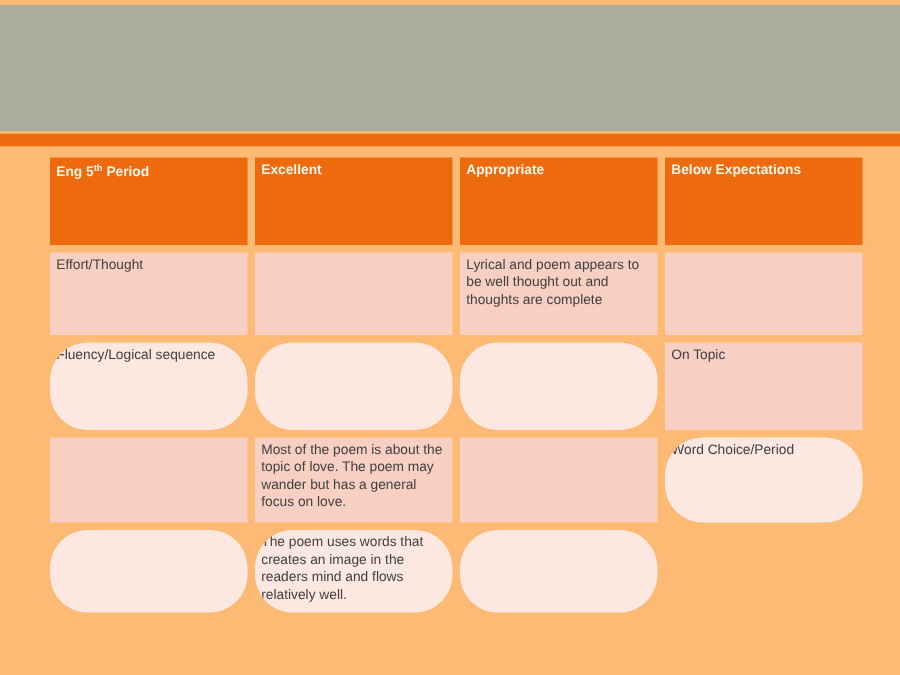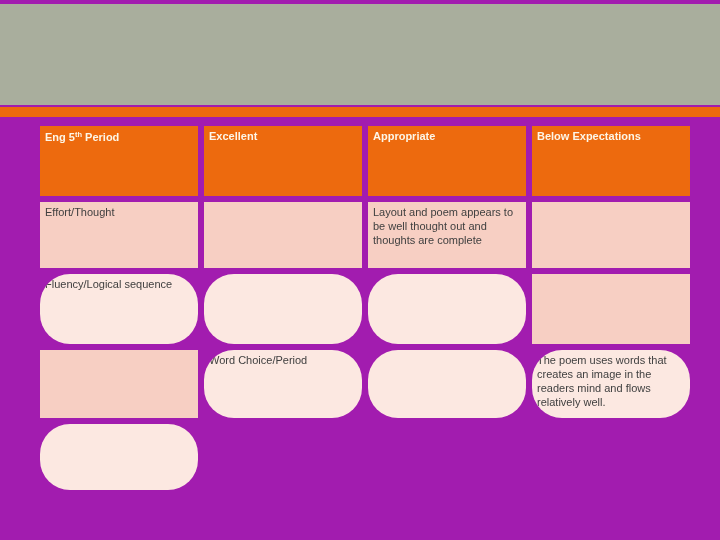--- a/index.html
+++ b/index.html
@@ -1,20 +1,20 @@
 <!DOCTYPE html>
 <html style="--band: #a9ae9d; --accent: #ed6a0e; --row-dark: #f7cfc3; --row-light: #fce8e1; --header-text: #fdf6e7; --body-text: #404040;"><head>
 <meta charset="utf-8">
 <style>
   html, body { margin: 0; padding: 0; }
   .slide {
     position: relative;
     width: 720px;
     height: 540px;
-    background: #a21caf;
+    background: #fdba74;
     overflow: hidden;
     font-family: "Liberation Sans", sans-serif;
   }
   .top-band {
     position: absolute;
     left: 0; top: 4px;
     width: 720px; height: 101px;
     background: var(--band, #a9ae9d);
   }
   .accent-stripe {
@@ -61,28 +61,30 @@
 
   <div class="rubric">
 
     <div class="cell hdr"><span>Eng 5</span><span class="sup">th</span><span> Period</span></div>
     <div class="cell hdr">Excellent</div>
     <div class="cell hdr">Appropriate</div>
     <div class="cell hdr">Below Expectations</div>
 
     <div class="cell dark">Effort/Thought</div>
     <div class="cell dark"></div>
-    <div class="cell dark">Layout and poem appears to be well thought out and thoughts are complete</div>
+    <div class="cell dark">Lyrical and poem appears to be well thought out and thoughts are complete</div>
     <div class="cell dark"></div>
 
     <div class="cell light">Fluency/Logical sequence</div>
     <div class="cell light"></div>
     <div class="cell light"></div>
 
+    <div class="cell dark">On Topic</div>
     <div class="cell dark"></div>
+    <div class="cell dark">Most of the poem is about the topic of love. The poem may wander but has a general focus on love.</div>
     <div class="cell dark"></div>
 
     <div class="cell light">Word Choice/Period</div>
     <div class="cell light"></div>
     <div class="cell light">The poem uses words that creates an image in the readers mind and flows relatively well.</div>
     <div class="cell light"></div>
   </div>
 </div>
 
 </body></html>

